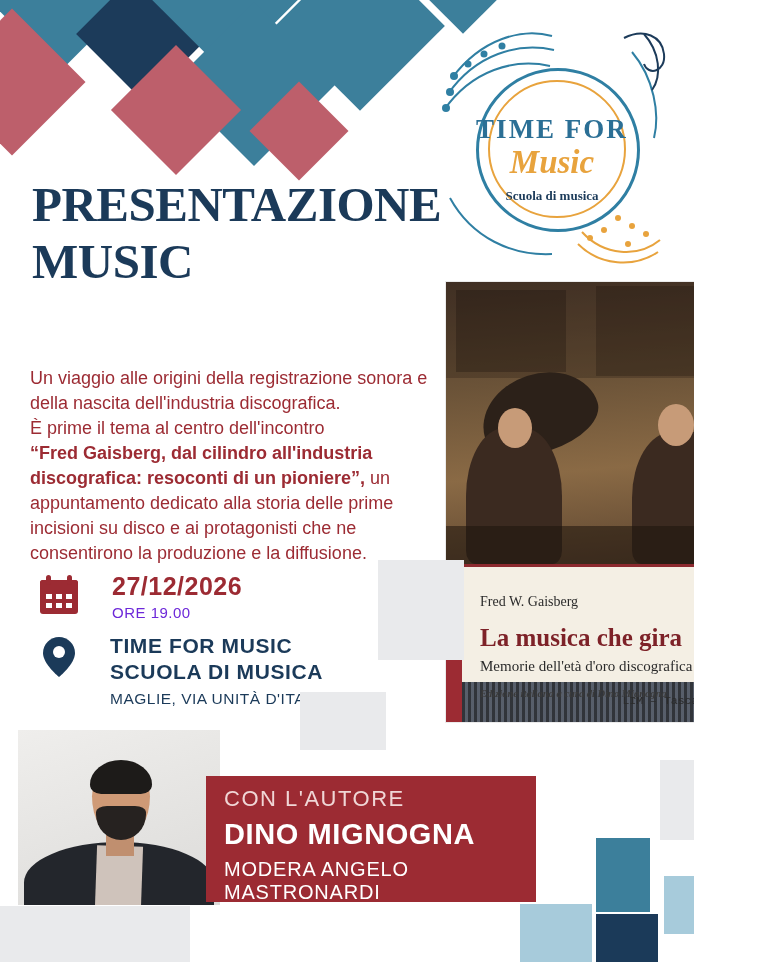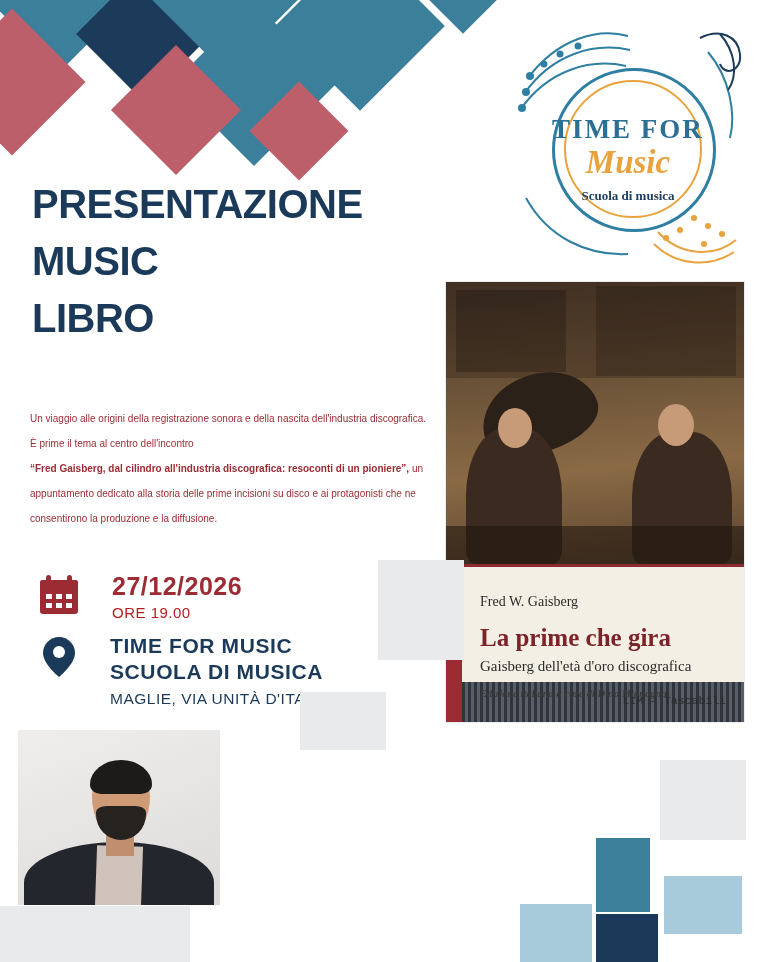--- a/index.html
+++ b/index.html
@@ -8,21 +8,21 @@
   }
   body {
     width: 770px;
     height: 962px;
     font-family: "Liberation Sans", sans-serif;
     background: #ffffff;
     overflow: hidden;
   }
   #poster {
     position: relative;
-    width: 770px;
+    width: 694px;
     height: 962px;
     background: #ffffff;
     overflow: hidden;
   }
 
   
   .diamond {
     position: absolute;
     transform: rotate(45deg);
   }
@@ -102,38 +102,37 @@
     pointer-events: none;
   }
 
   
   .headline {
     position: absolute;
     left: 32px;
     top: 176px;
     width: 520px;
     color: #1b3a59;
-    font-family: Liberation Sans, sans-serif;
-    font-weight: bold;
-    font-size: 40px;
+    font-family: Liberation Serif, serif;
+    font-weight: bold;
+    font-size: 49px;
     line-height: 57px;
     letter-spacing: -0.5px;
   }
   .headline div { white-space: nowrap; }
 
   
   .body-copy {
     position: absolute;
     left: 30px;
     top: 366px;
     width: 400px;
     color: #9c2b33;
-    font-size: 10px;
+    font-size: 18px;
     line-height: 25px;
-    margin-top: 40px;
   }
   .body-copy .bold { font-weight: bold; text-align: right; }
 
   
   .date-row {
     position: absolute;
     left: 38px;
     top: 572px;
     width: 340px;
   }
@@ -150,21 +149,21 @@
     top: 0;
     color: #9c2b33;
     font-weight: bold;
     font-size: 25px;
     letter-spacing: 0.5px;
   }
   .time-text {
     position: absolute;
     left: 74px;
     top: 32px;
-    color: #b91c1c;
+    color: #6d28d9;
     font-size: 15px;
     letter-spacing: 0.5px;
   }
   .place-row {
     position: absolute;
     left: 38px;
     top: 630px;
     width: 360px;
   }
   .pin-icon {
@@ -485,21 +484,20 @@
     <div class="logo-circle-outer"></div>
     <div class="logo-circle-inner"></div>
     <div class="logo-time">TIME FOR</div>
     <div class="logo-music">Music</div>
     <div class="logo-sub">Scuola di musica</div>
   </div>
 
   <div class="headline">
     <div>PRESENTAZIONE</div>
     <div>MUSIC</div>
-    <div>LIBRO</div>
   </div>
 
   <div class="body-copy">
     <span>Un viaggio alle origini della registrazione sonora e della nascita dell'industria discografica.</span><br>
     <span>È prime il tema al centro dell'incontro</span><br>
     <span class="bold">“Fred Gaisberg, dal cilindro all'industria discografica: resoconti di un pioniere”,</span><span> un appuntamento dedicato alla storia delle prime incisioni su disco e ai protagonisti che ne consentirono la produzione e la diffusione.</span>
   </div>
 
   <div class="date-row">
     <svg class="cal-icon" viewBox="0 0 42 42">
@@ -540,35 +538,40 @@
       <div class="bp-head" style="left:52px;top:126px;width:34px;height:40px;"></div>
       <div class="bp-woman" style="left:186px;top:150px;width:100px;height:132px;"></div>
       <div class="bp-head" style="left:212px;top:122px;width:36px;height:42px;"></div>
       <div class="bp-table"></div>
     </div>
     <div class="book-rule"></div>
     <div class="book-lower"></div>
     <div class="book-vinyl"></div>
     <div class="book-spine"></div>
     <div class="book-author">Fred W. Gaisberg</div>
-    <div class="book-title">La prime che gira</div>
-    <div class="book-subtitle">Gaisberg dell'età d'oro discografica</div>
+    <div class="book-title">La musica che gira</div>
+    <div class="book-subtitle">Memorie dell'età d'oro discografica</div>
     <div class="book-edition">Edizione italiana a cura di Dino Mignogna</div>
     <div class="book-publisher">LIM – Tascabili</div>
   </div>
 
   <div class="portrait">
     <div class="pt-shoulders"></div>
     <div class="pt-shirt"></div>
     <div class="pt-neck"></div>
     <div class="pt-head"></div>
     <div class="pt-hair"></div>
     <div class="pt-beard"></div>
   </div>
 
+  <div class="author-band">
+    <div class="ab-line1">CON L'AUTORE</div>
+    <div class="ab-line2">DINO MIGNOGNA</div>
+    <div class="ab-line3">MODERA ANGELO MASTRONARDI</div>
+  </div>
 
   <div class="blk blk-grey" style="left:378px;top:560px;width:86px;height:100px;"></div>
   <div class="blk blk-grey" style="left:300px;top:692px;width:86px;height:58px;"></div>
   <div class="blk blk-teal" style="left:596px;top:838px;width:54px;height:74px;"></div>
   <div class="blk blk-light" style="left:664px;top:876px;width:78px;height:58px;"></div>
   <div class="blk blk-light" style="left:520px;top:904px;width:72px;height:58px;"></div>
   <div class="blk blk-dark" style="left:596px;top:914px;width:62px;height:48px;"></div>
   <div class="blk blk-grey" style="left:660px;top:760px;width:86px;height:80px;"></div>
   <div class="blk blk-grey" style="left:0;top:906px;width:190px;height:56px;"></div>
 

